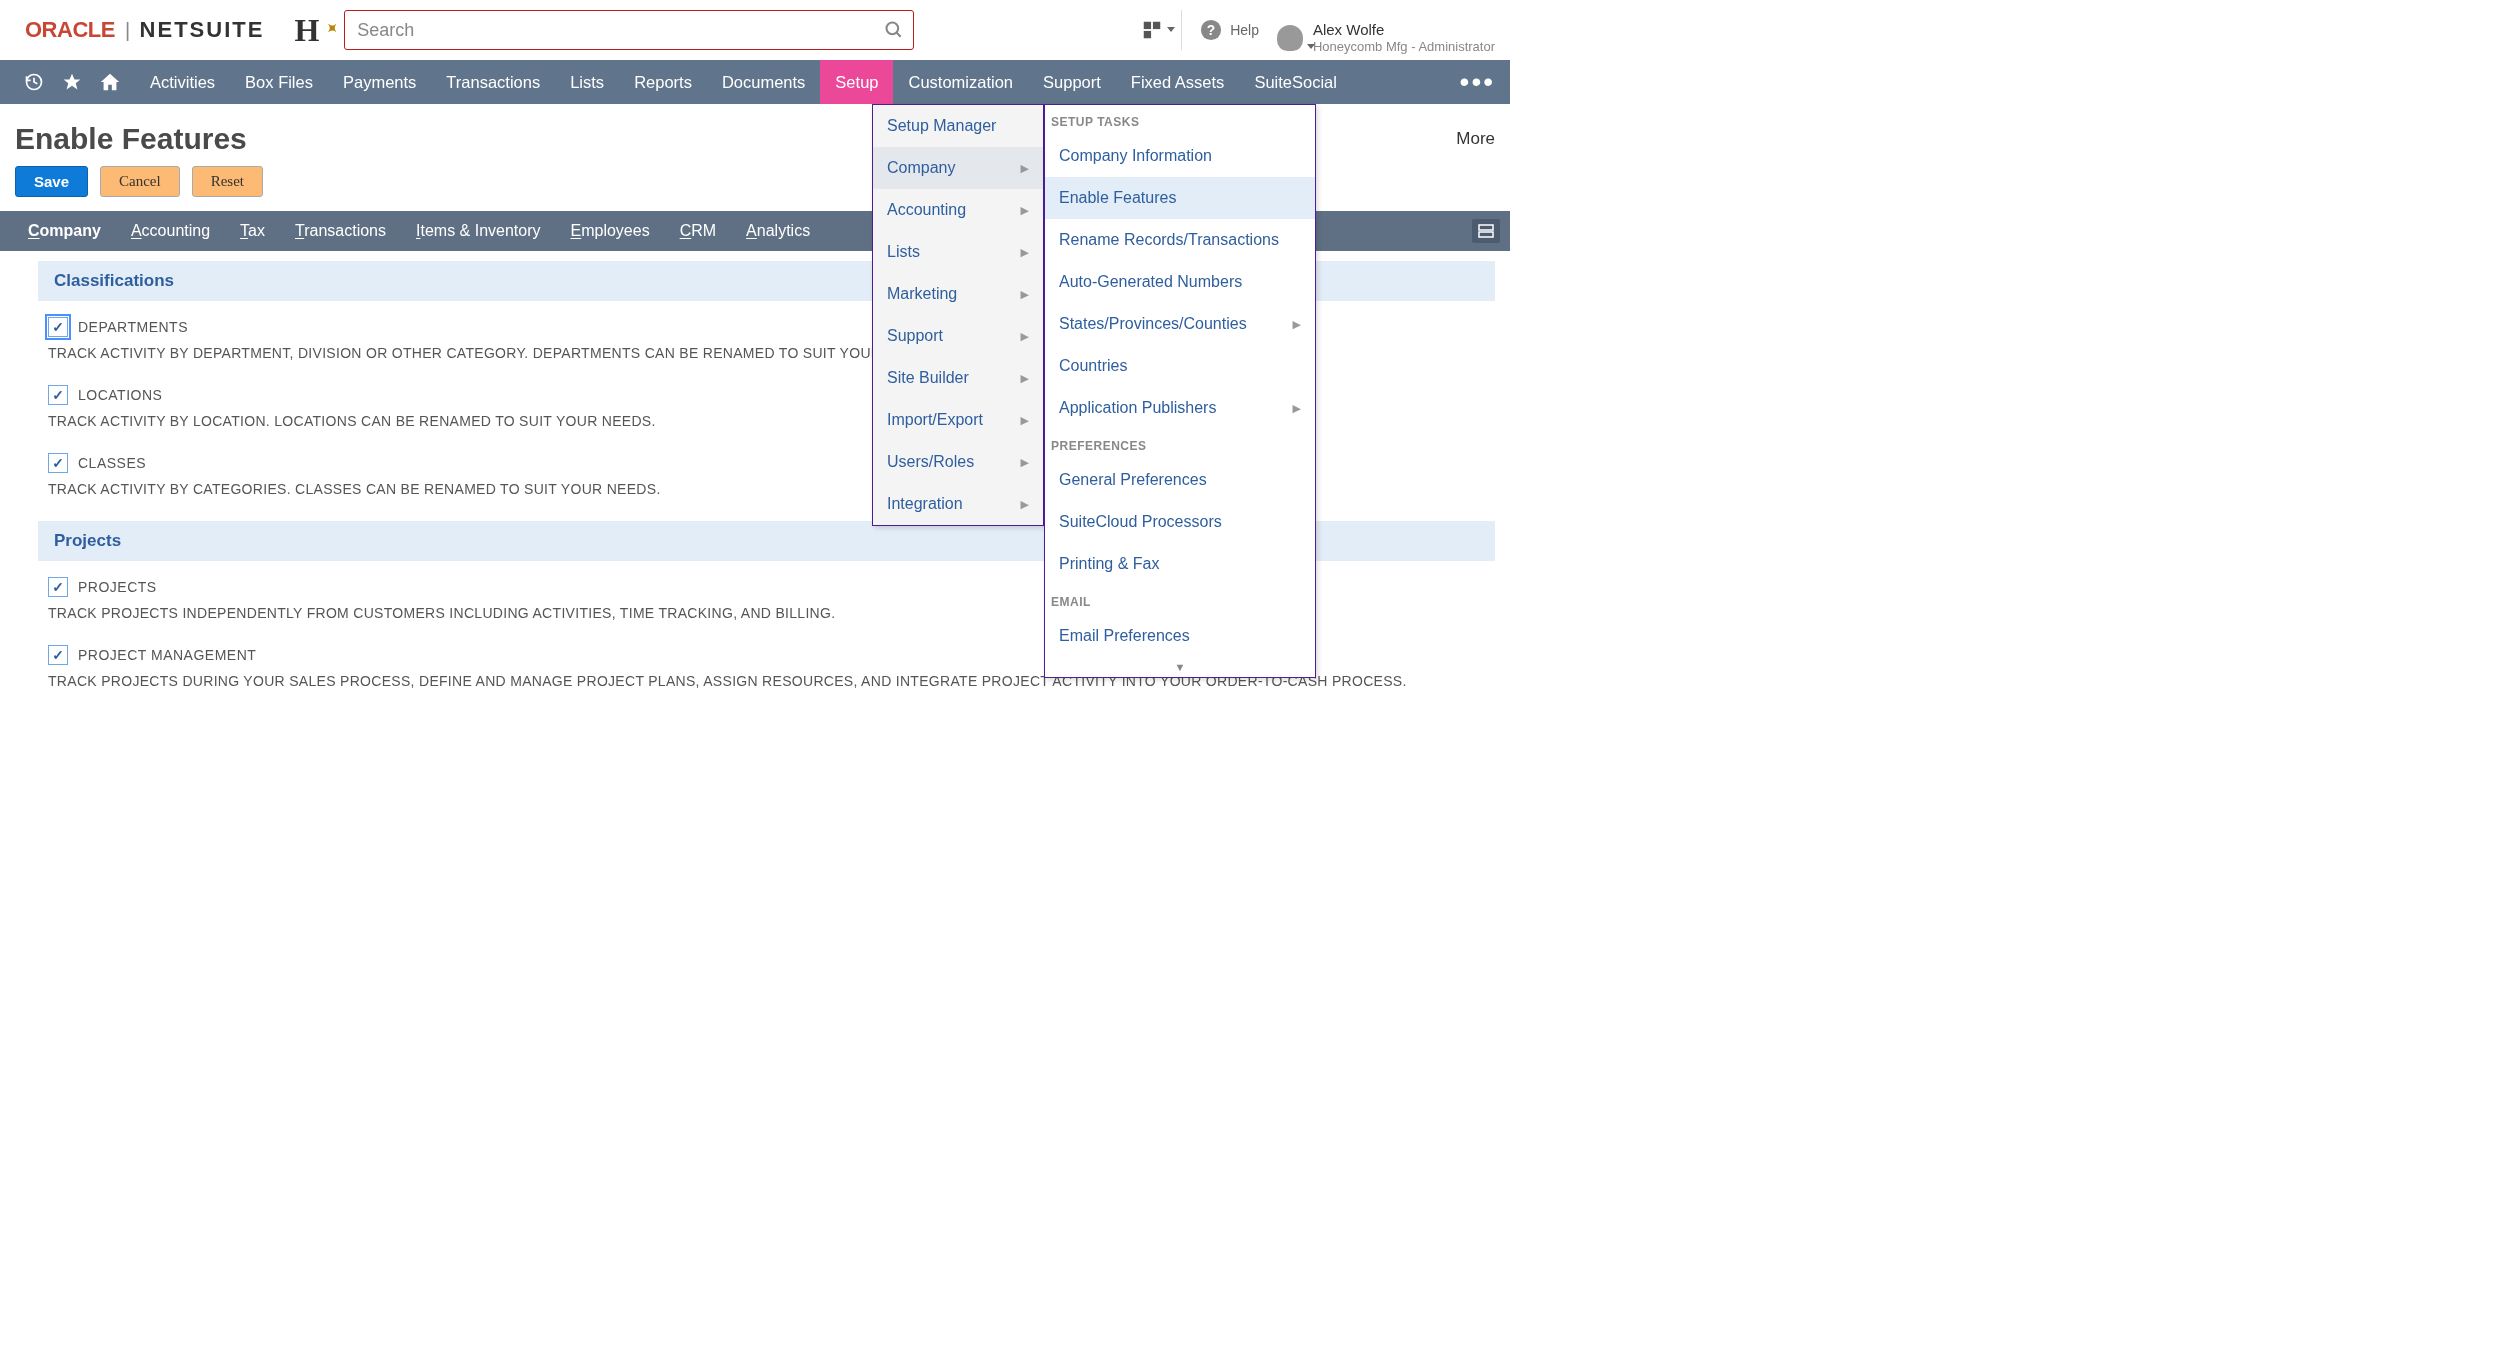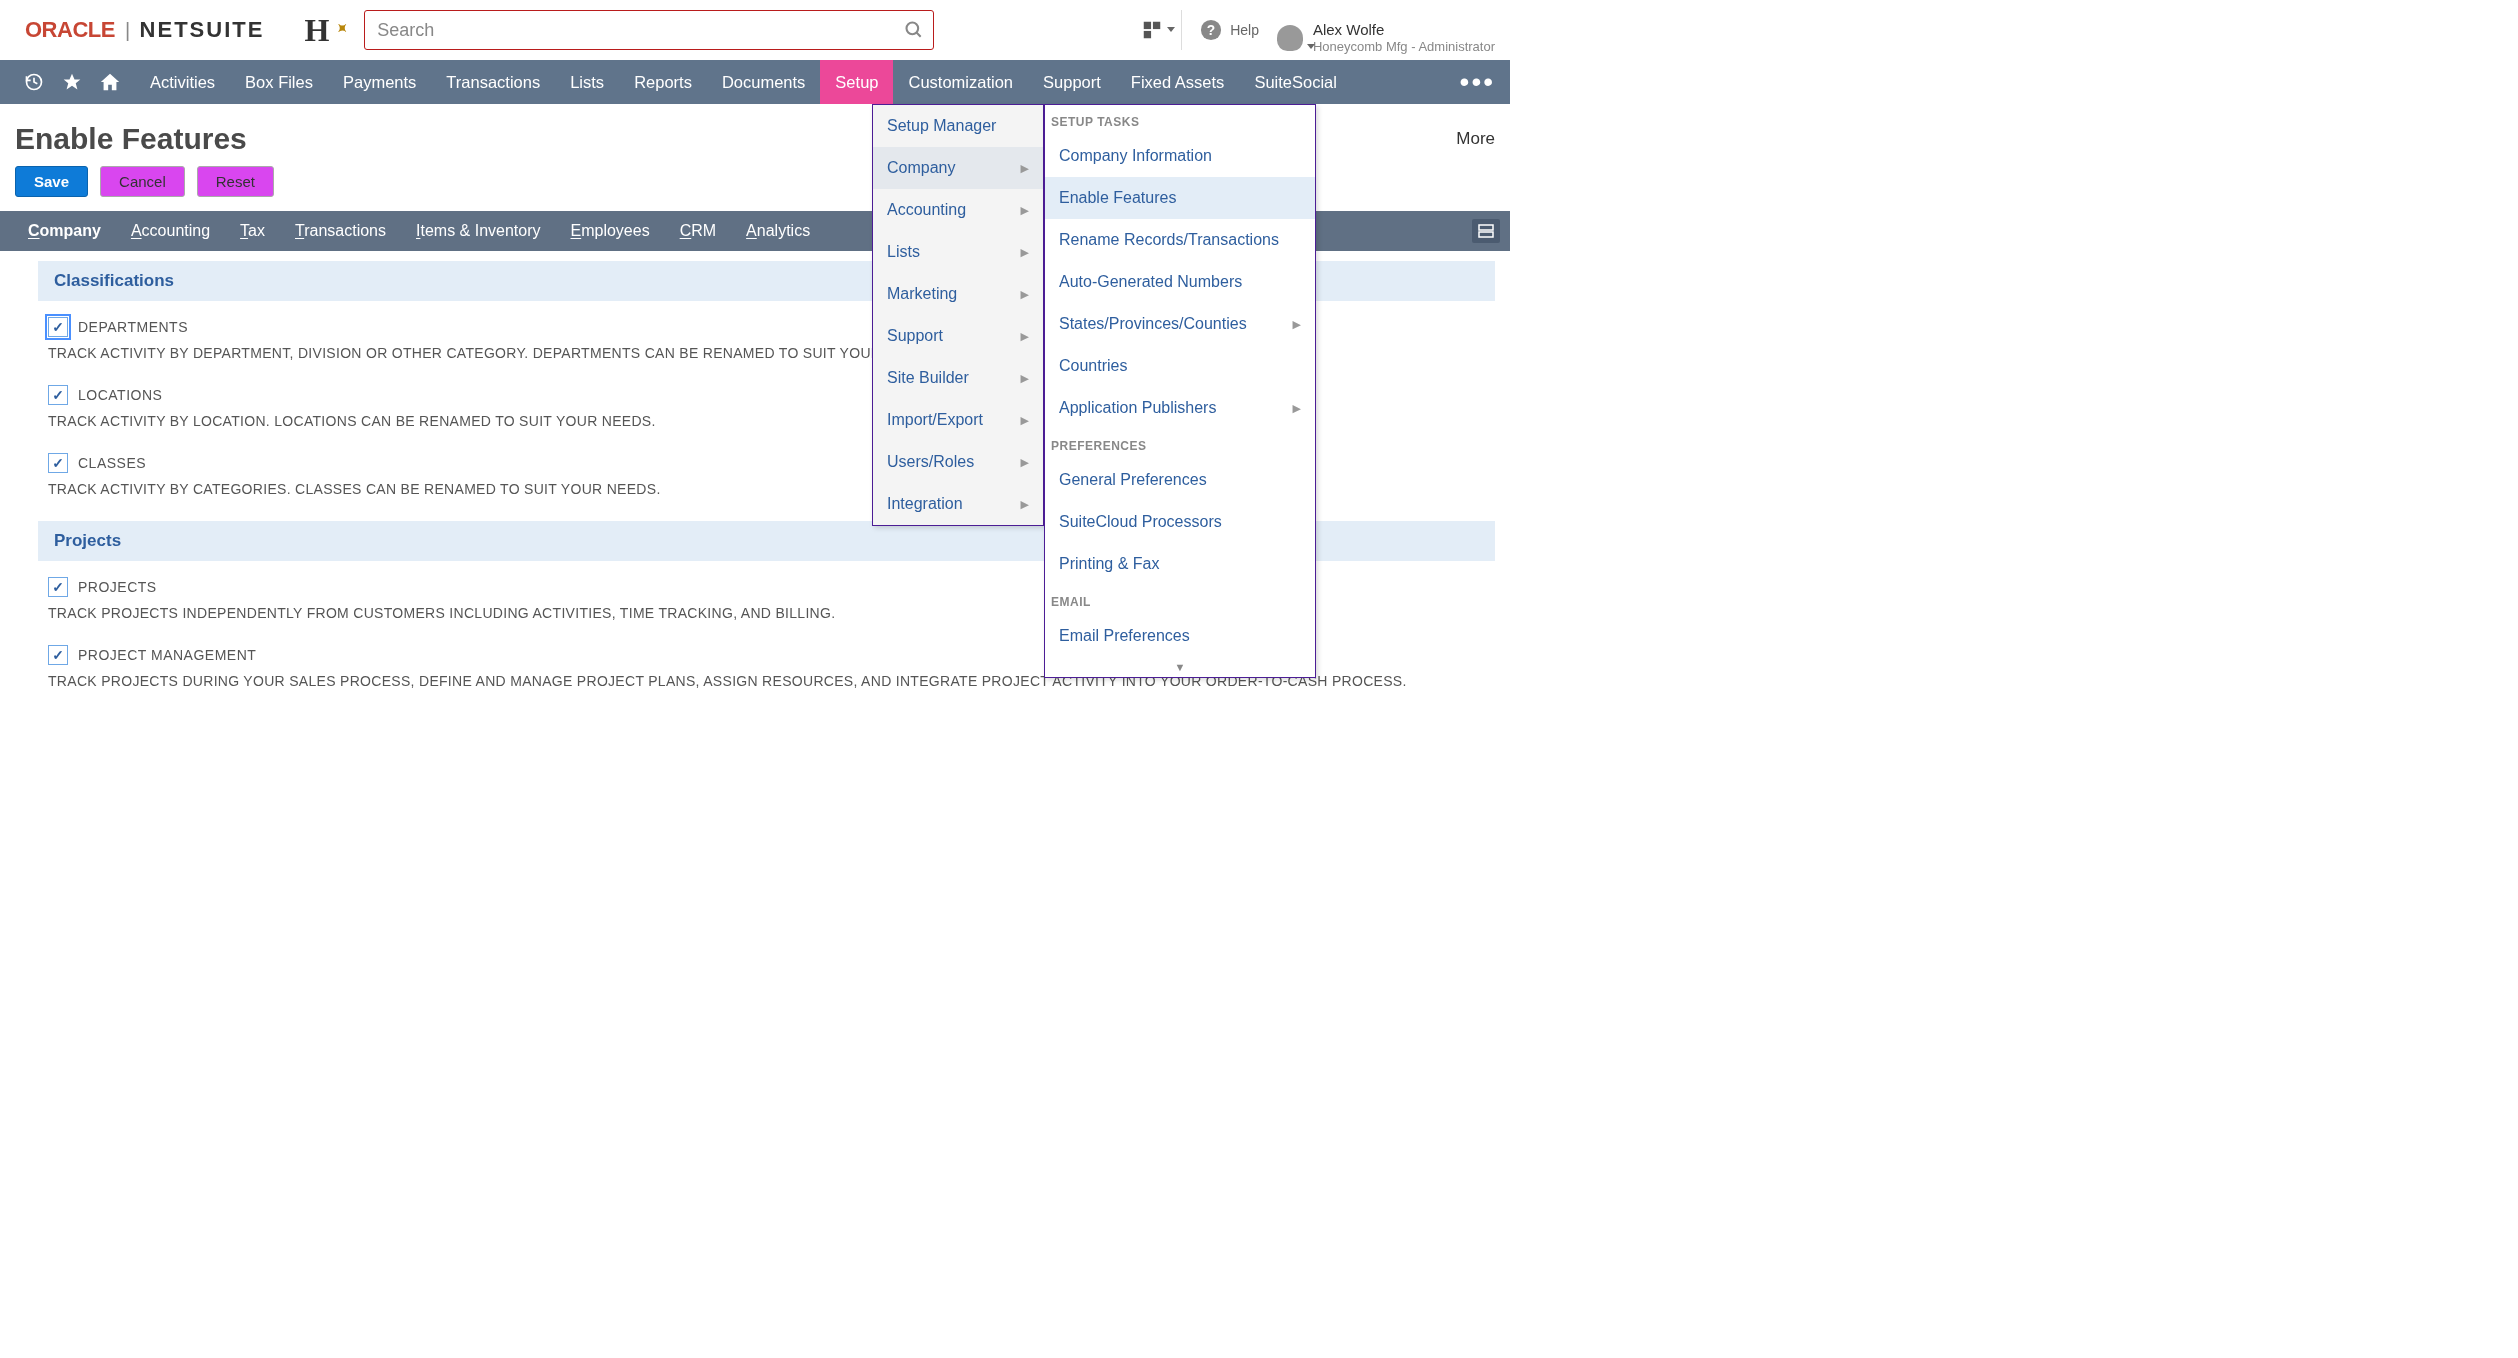--- a/index.html
+++ b/index.html
@@ -1,18 +1,18 @@
 <!DOCTYPE html>
 <html><head>
 <meta charset="utf-8">
 <style>
 * { box-sizing: border-box; margin: 0; padding: 0; }
 body { font-family: "Helvetica Neue", Arial, sans-serif; font-size: 14px; color: #333; background: #fff; width: 2518px; transform: scale(1); transform-origin: top left; }
 .wrapper { width: 1510px; }
-.topbar { display: flex; align-items: center; padding: 8px 15px 8px 25px; height: 60px; gap: 10px; position: relative; }
+.topbar { display: flex; align-items: center; padding: 8px 15px 8px 25px; height: 60px; position: relative; }
 .oracle-logo { color: #c74634; font-weight: 900; font-size: 22px; letter-spacing: -0.5px; display: flex; align-items: baseline; }
 .oracle-sep { color: #888; margin: 0 10px; font-weight: 300; font-size: 20px; }
 .netsuite-logo { color: #333; font-weight: 700; font-size: 22px; letter-spacing: 2px; }
 .company-logo { margin-left: 30px; margin-right: 25px; font-family: serif; font-size: 32px; font-weight: 600; color: #333; display: flex; align-items: center; position: relative; }
 .company-logo::after { content: "✦"; font-size: 14px; color: #b8860b; position: absolute; right: -18px; top: 8px; transform: rotate(45deg); }
 .search-box { flex: 0 0 570px; position: relative; }
 .search-box input { width: 100%; height: 40px; padding: 8px 40px 8px 12px; border: 1px solid #b91c1c; border-radius: 3px; font-size: 18px; color: #333; }
 .search-box input::placeholder { color: #888; }
 .search-icon { position: absolute; right: 10px; top: 50%; transform: translateY(-50%); color: #888; }
 .top-right { margin-left: auto; display: flex; align-items: center; gap: 18px; }
@@ -33,21 +33,21 @@
 .nav-item { padding: 0 15px; display: flex; align-items: center; font-weight: 400; font-size: 16.5px; cursor: pointer; }
 .nav-item.active { background: #ec4899; }
 .nav-more { margin-left: auto; font-size: 28px; letter-spacing: 2px; cursor: pointer; color: #fff; }
 
 .page-header { display: flex; align-items: center; padding: 18px 15px 10px; gap: 12px; }
 .page-title { font-size: 30px; font-weight: 700; color: #4a4a4a; margin-right: auto; }
 .page-more { font-size: 17px; color: #333; }
 .btn-row { padding: 0 15px 14px; display: flex; gap: 12px; }
 .btn { padding: 6px 18px; border-radius: 3px; font-size: 15px; cursor: pointer; }
 .btn-primary { background: #0e7bd8; color: #fff; border: 1px solid #0b63ad; font-weight: 600; }
-.btn-secondary { background: #d946ef; color: #333; border: 1px solid #aaa; }
+.btn-secondary { background: #fdba74; color: #333; border: 1px solid #aaa; font-family: Liberation Serif, serif; }
 
 .subtabs { background: #607084; height: 40px; display: flex; align-items: center; padding: 0 28px; color: #fff; gap: 30px; position: relative; }
 .subtab { font-size: 16px; cursor: pointer; }
 .subtab .ul { text-decoration: underline; text-underline-offset: 2px; }
 .subtab.active { font-weight: 700; }
 .expand-icon { position: absolute; right: 10px; background: #4b5b70; width: 28px; height: 24px; display: flex; align-items: center; justify-content: center; border-radius: 2px; }
 
 .content { padding: 10px 15px 30px 38px; }
 .section-hdr { background: #e3edf7; padding: 10px 16px; color: #2e5e9e; font-weight: 600; font-size: 17px; margin-bottom: 16px; }
 .feature { margin: 0 0 24px 10px; }

